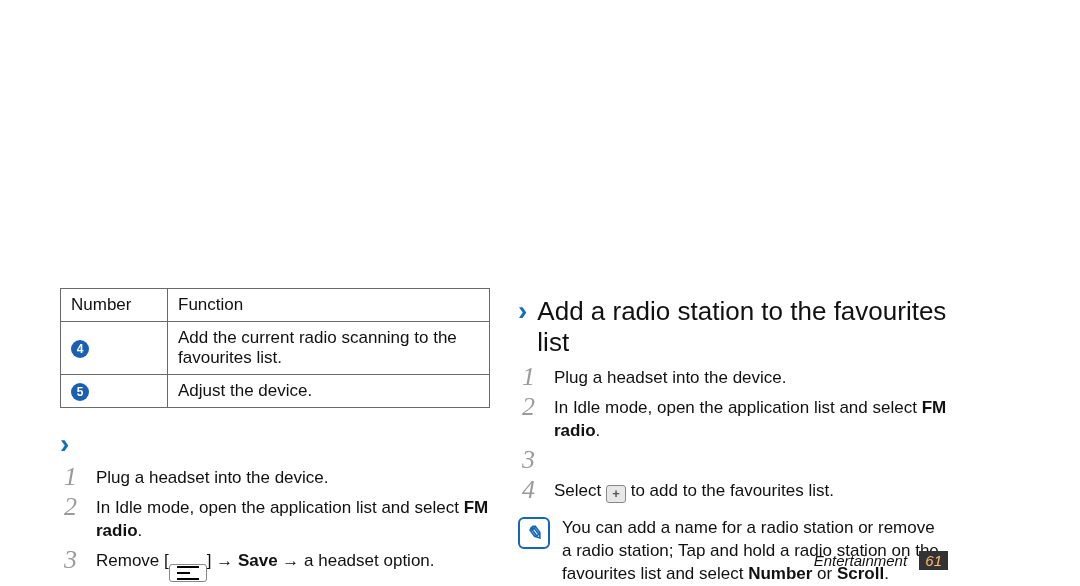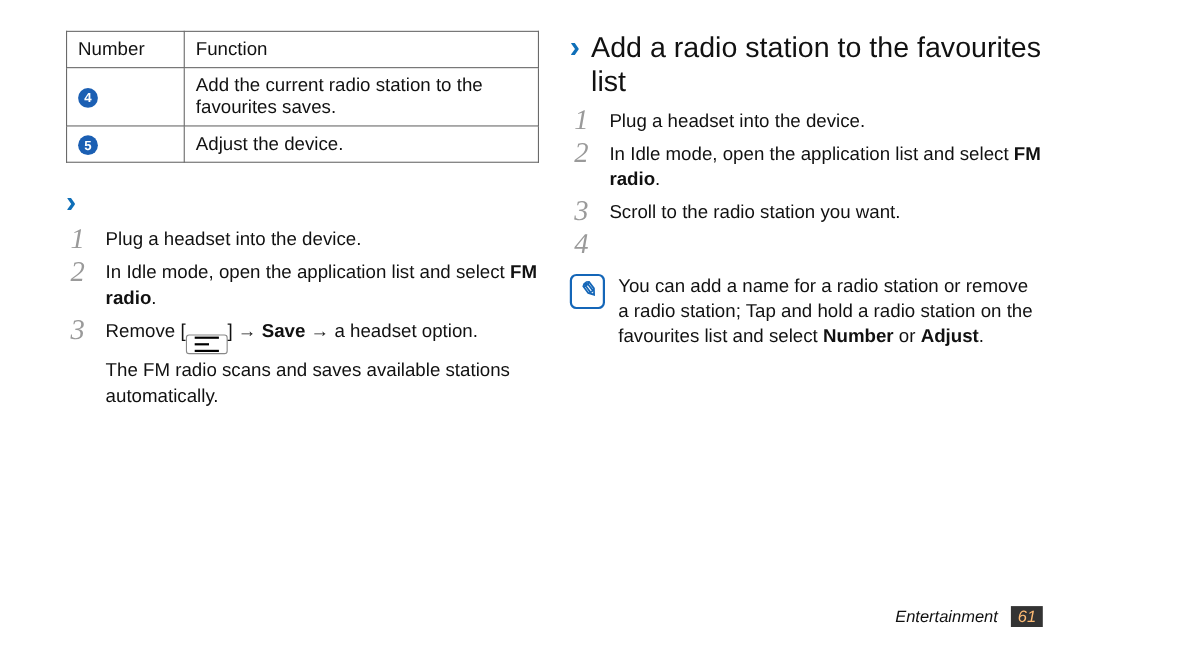--- a/index.html
+++ b/index.html
@@ -15,20 +15,21 @@
     color: var(--text);
   }
   .page {
     width: 1008px;
     height: 586px;
     box-sizing: border-box;
     padding: 28px 60px 0 60px;
     position: relative;
     display: flex;
     gap: 28px;
+    align-items: flex-end;
   }
   .col {
     flex: 1;
     min-width: 0;
   }
 
   
   table.func {
     border-collapse: collapse;
     width: 100%;
@@ -204,21 +205,21 @@
     <table class="func">
       <tbody>
           <tr>
         <th class="num-cell">Number</th>
         <th>Function</th>
       </tr>
       <tr>
         <td class="num-cell">
           <span class="num-badge">4</span>
         </td>
-        <td>Add the current radio station to the favourites saves.</td>
+        <td>Add the current radio scanning to the favourites list.</td>
       </tr>
       <tr>
         <td class="num-cell">
           <span class="num-badge">5</span>
         </td>
         <td>Adjust the device.</td>
       </tr>
     </tbody>
       </table>
 
@@ -240,21 +241,20 @@
       <li>
         <span class="step-num">3</span>
         <span class="step-body">
           <span>Remove [</span><span class="icon-box">
               <span class="icon-menu">
                 <span></span>
                 <span class="mid"></span>
                 <span></span>
               </span>
             </span><span>] → </span><span class="bold">Save</span><span> → a headset option.</span>
-          <div class="after">The FM radio scans and saves available stations automatically.</div>
         </span>
       </li>
     </ol>
 
   </div>
 
   <div class="col">
 
     <div class="sec-head first-right">
       <span class="chev">›</span>
@@ -267,31 +267,33 @@
         <span class="step-body">Plug a headset into the device.</span>
       </li>
       <li>
         <span class="step-num">2</span>
         <span class="step-body">
           <span>In Idle mode, open the application list and select </span><span class="bold">FM radio</span><span>.</span>
         </span>
       </li>
       <li>
         <span class="step-num">3</span>
-        <span class="step-body">Scroll to the radio station you want.</span>
       </li>
       <li>
         <span class="step-num">4</span>
+        <span class="step-body">
+          <span>Select </span><span class="icon-plus">+</span><span> to add to the favourites list.</span>
+        </span>
       </li>
     </ol>
 
     <div class="note">
       <span class="note-icon">✎</span>
       <span>
-        <span>You can add a name for a radio station or remove a radio station; Tap and hold a radio station on the favourites list and select </span><span class="bold">Number</span><span> or </span><span class="bold">Adjust</span><span>.</span>
+        <span>You can add a name for a radio station or remove a radio station; Tap and hold a radio station on the favourites list and select </span><span class="bold">Number</span><span> or </span><span class="bold">Scroll</span><span>.</span>
       </span>
     </div>
 
   </div>
 
   <div class="footer">
     <span class="chapter">Entertainment</span>
     <span class="pagenum">61</span>
   </div>
 

